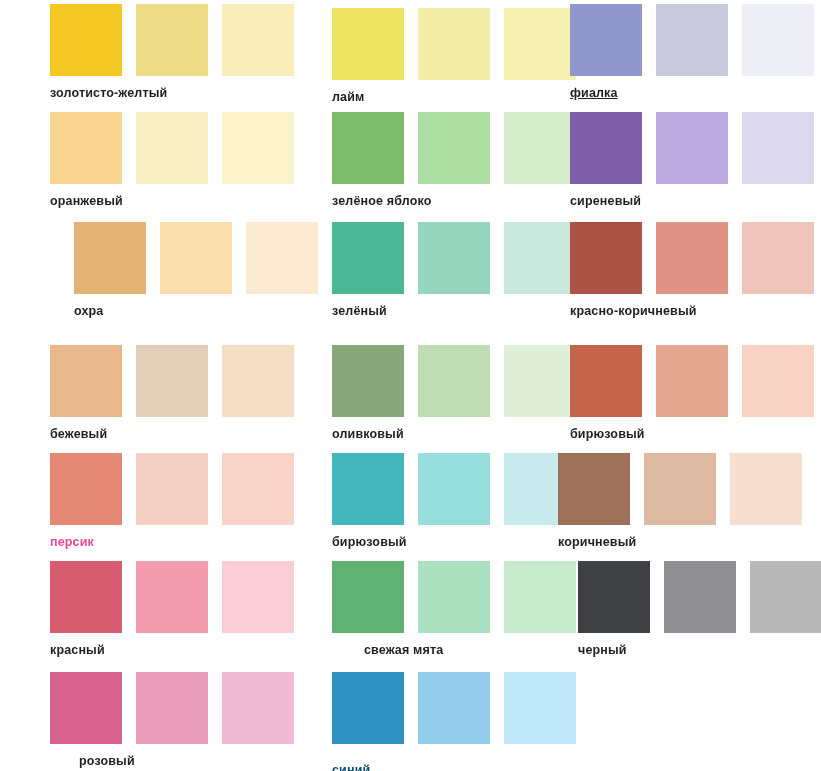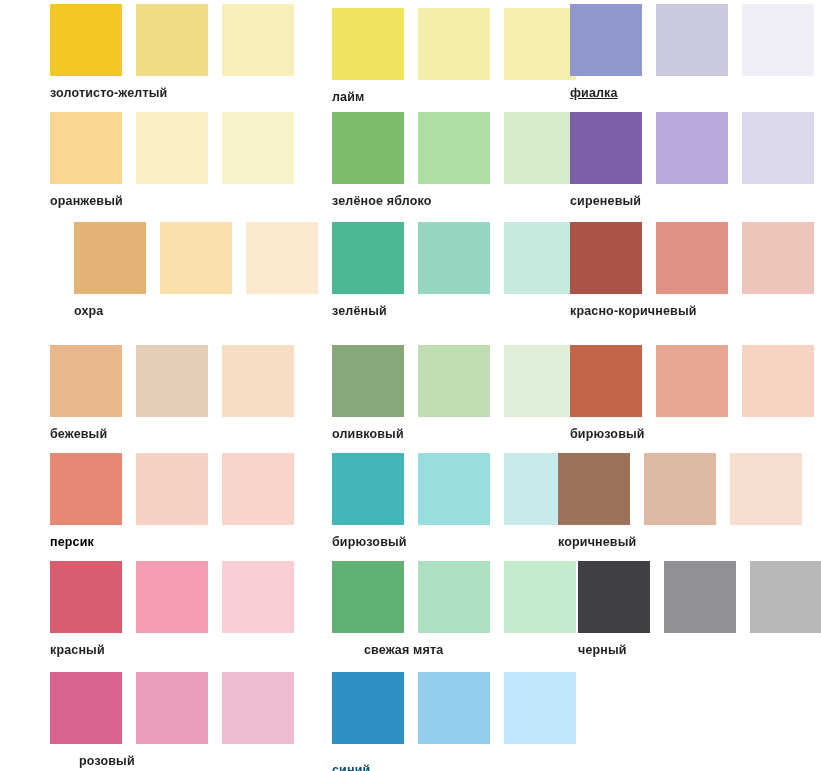--- a/index.html
+++ b/index.html
@@ -74,21 +74,21 @@
         <div class="swatch" title="#f5dec4" style="width: 72px; height: 72px; background-color: rgb(245, 222, 196);"></div>
       </div>
       <div class="group-label" style="color: rgb(35, 31, 32);">бежевый</div>
     </div>
     <div class="group" style="left: 50px; top: 453px;">
       <div class="swatch-row" style="gap: 14px;">
         <div class="swatch" title="#e58874" style="width: 72px; height: 72px; background-color: rgb(229, 136, 116);"></div>
         <div class="swatch" title="#f4d0c5" style="width: 72px; height: 72px; background-color: rgb(244, 208, 197);"></div>
         <div class="swatch" title="#f7d3ca" style="width: 72px; height: 72px; background-color: rgb(247, 211, 202);"></div>
       </div>
-      <div class="group-label" style="color: #000000;">персик</div>
+      <div class="group-label" style="color: #ec4899;">персик</div>
     </div>
     <div class="group" style="left: 50px; top: 561px;">
       <div class="swatch-row" style="gap: 14px;">
         <div class="swatch" title="#d85d71" style="width: 72px; height: 72px; background-color: rgb(216, 93, 113);"></div>
         <div class="swatch" title="#f49db0" style="width: 72px; height: 72px; background-color: rgb(244, 157, 176);"></div>
         <div class="swatch" title="#f9cdd3" style="width: 72px; height: 72px; background-color: rgb(249, 205, 211);"></div>
       </div>
       <div class="group-label" style="color: rgb(35, 31, 32);">красный</div>
     </div>
     <div class="group" style="left: 50px; top: 672px;">

